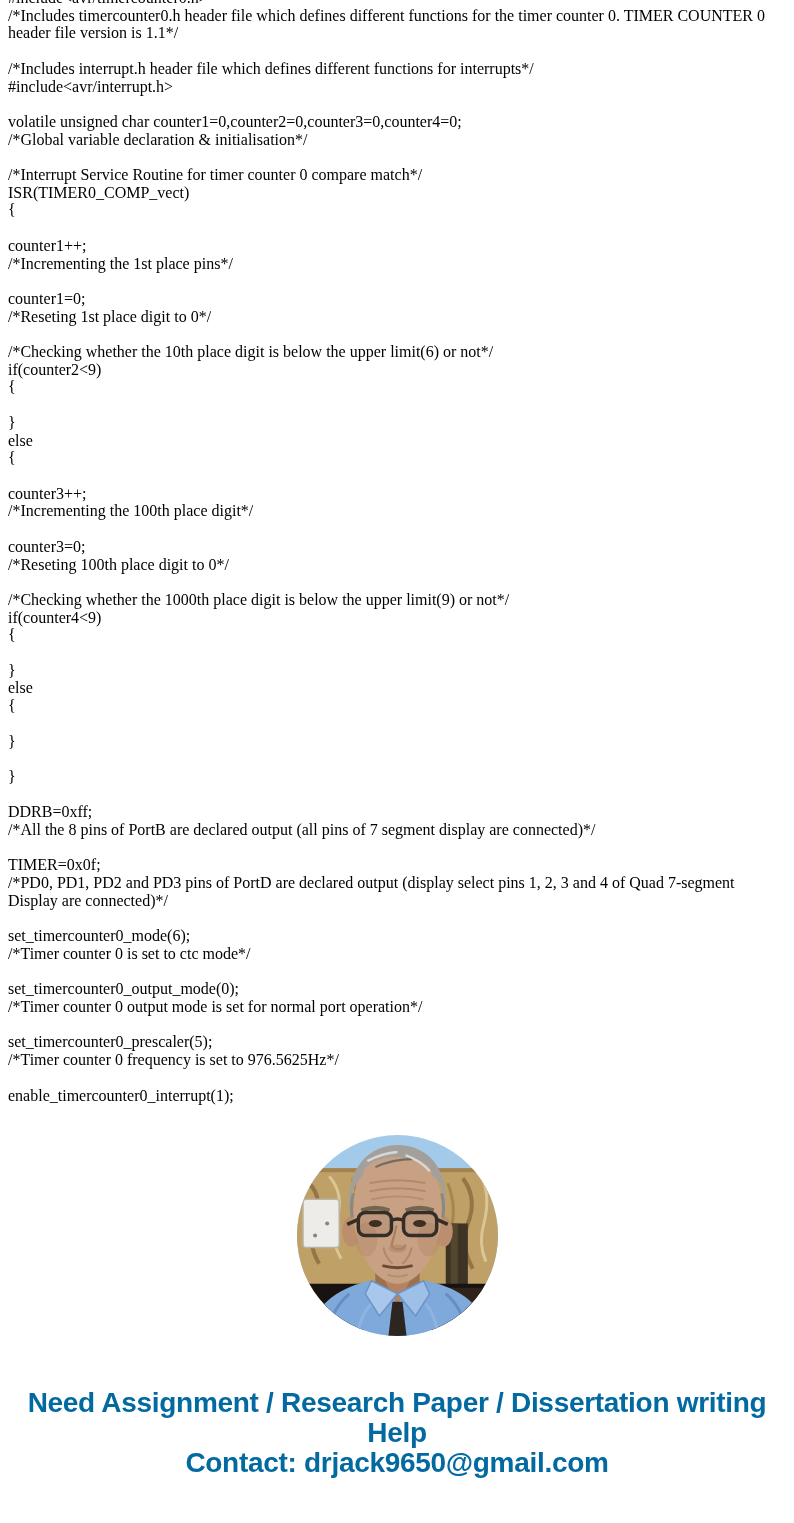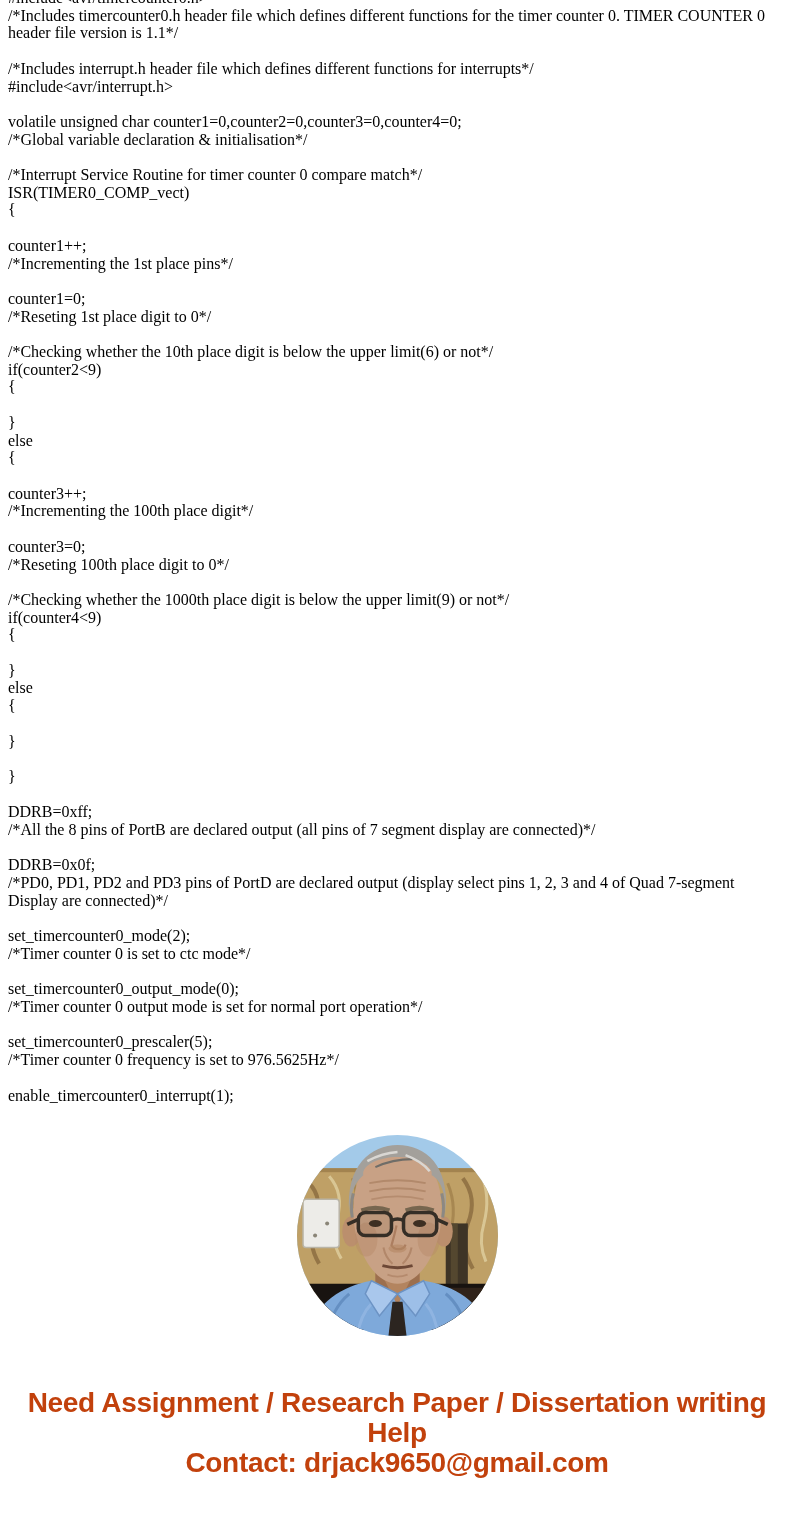--- a/index.html
+++ b/index.html
@@ -23,21 +23,21 @@
     margin-top: 31px;
     display: flex;
     justify-content: center;
   }
   .avatar { width: 201px; height: 201px; display: block; }
   .footer {
     margin-top: 52px;
     text-align: center;
     font-family: "Liberation Sans", sans-serif;
     font-weight: bold;
-    color: #c2410c;
+    color: #0369a1;
   }
   .footer-heading {
     font-size: 28px;
     line-height: 30px;
     max-width: 758px;
     margin: 0 auto;
     letter-spacing: -0.3px;
   }
   .footer-contact {
     font-size: 28px;
@@ -93,25 +93,25 @@
       <div class="line">else</div>
       <div class="line">{</div>
       <div class="line">&nbsp;</div>
       <div class="line">}</div>
       <div class="line">&nbsp;</div>
       <div class="line">}</div>
       <div class="line">&nbsp;</div>
       <div class="line">DDRB=0xff;</div>
       <div class="line">/*All the 8 pins of PortB are declared output (all pins of 7 segment display are connected)*/</div>
       <div class="line">&nbsp;</div>
-      <div class="line">DDRB=0x0f;</div>
+      <div class="line">TIMER=0x0f;</div>
       <div class="line">/*PD0, PD1, PD2 and PD3 pins of PortD are declared output (display select pins 1, 2, 3 and 4 of Quad 7-segment</div>
       <div class="line">Display are connected)*/</div>
       <div class="line">&nbsp;</div>
-      <div class="line">set_timercounter0_mode(2);</div>
+      <div class="line">set_timercounter0_mode(6);</div>
       <div class="line">/*Timer counter 0 is set to ctc mode*/</div>
       <div class="line">&nbsp;</div>
       <div class="line">set_timercounter0_output_mode(0);</div>
       <div class="line">/*Timer counter 0 output mode is set for normal port operation*/</div>
       <div class="line">&nbsp;</div>
       <div class="line">set_timercounter0_prescaler(5);</div>
       <div class="line">/*Timer counter 0 frequency is set to 976.5625Hz*/</div>
       <div class="line">&nbsp;</div>
       <div class="line">enable_timercounter0_interrupt(1);</div>
     </div>

